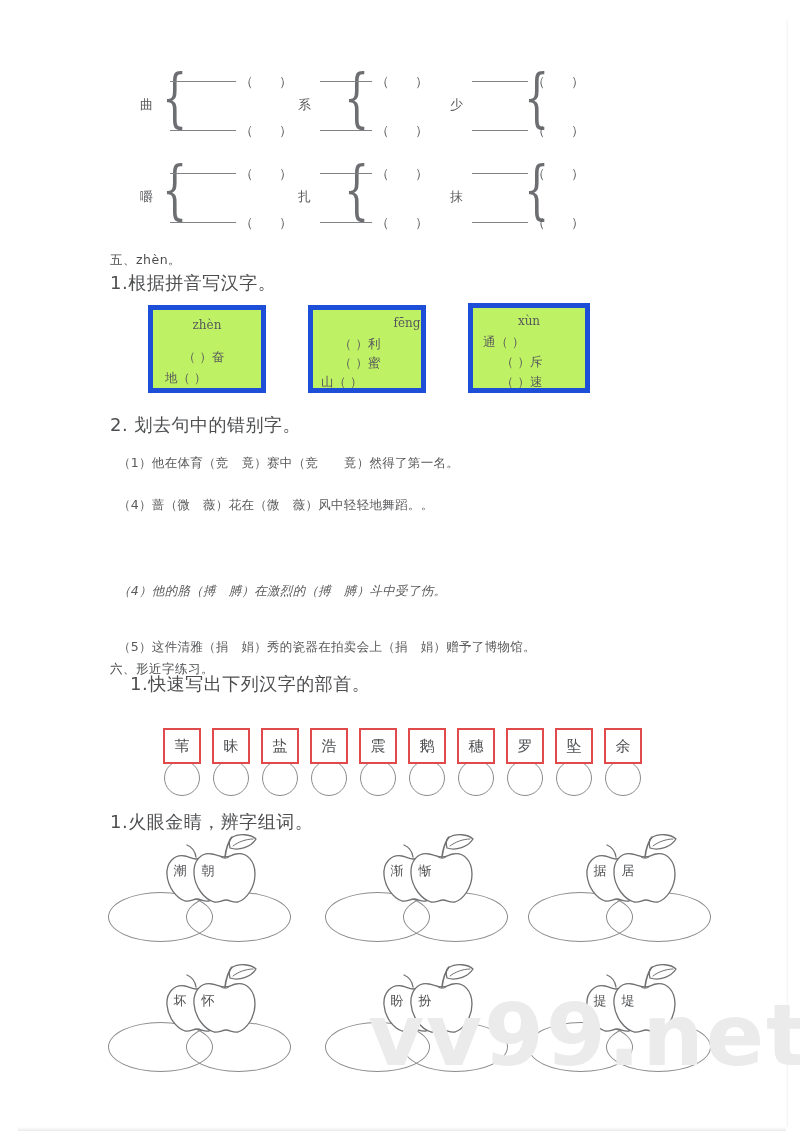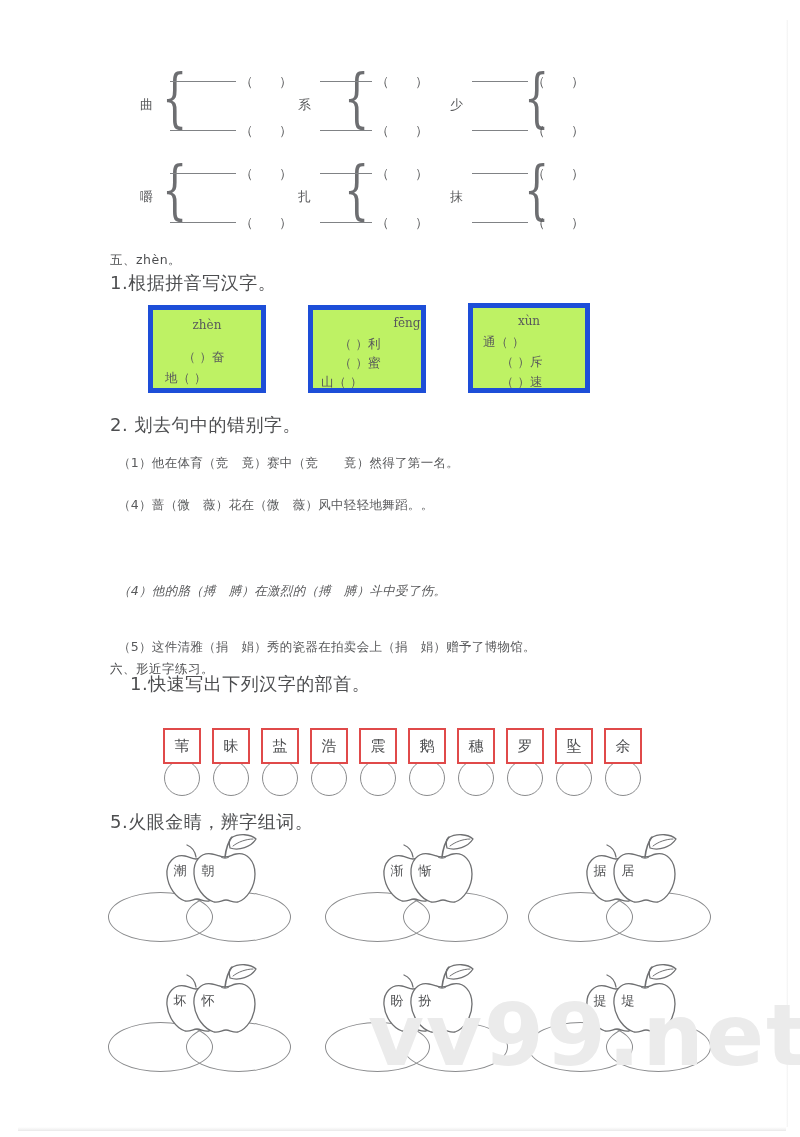--- a/index.html
+++ b/index.html
@@ -351,21 +351,21 @@
       <div class="radical-item" style="left: 555px; top: 728px;">
         <div class="radical-box">坠</div>
         <div class="radical-circle"></div>
       </div>
       <div class="radical-item" style="left: 604px; top: 728px;">
         <div class="radical-box">余</div>
         <div class="radical-circle"></div>
       </div>
     </div>
 
-  <div class="subheading" style="left:110px; top:810px;">5.火眼金睛，辨字组词。</div>
+  <div class="subheading" style="left:110px; top:810px;">1.火眼金睛，辨字组词。</div>
 
   <div id="apple-area">
       <div class="apple-group" style="left: 108px; top: 828px;">
         <div class="ellipse-row">
           <div class="ellipse left"></div>
           <div class="ellipse right"></div>
         </div>
         <div class="apple-art">
 <svg width="112" height="78" viewBox="0 0 112 78" xmlns="http://www.w3.org/2000/svg">
   <g fill="none" stroke="#6f7072" stroke-width="1.3" stroke-linecap="round" stroke-linejoin="round">

